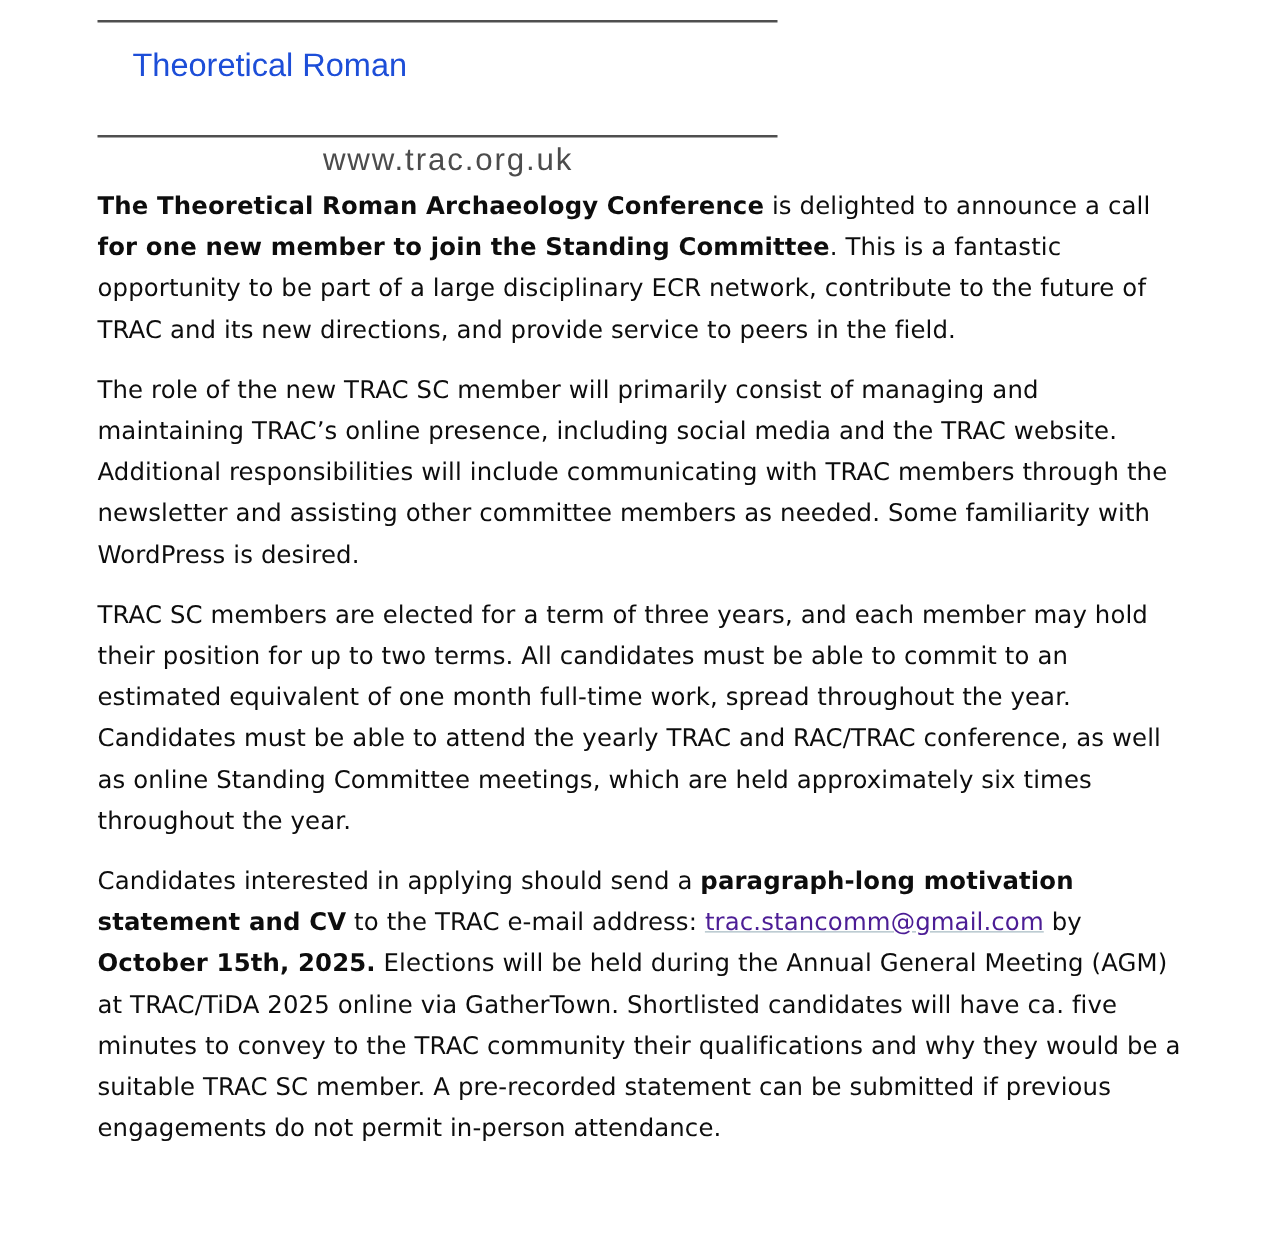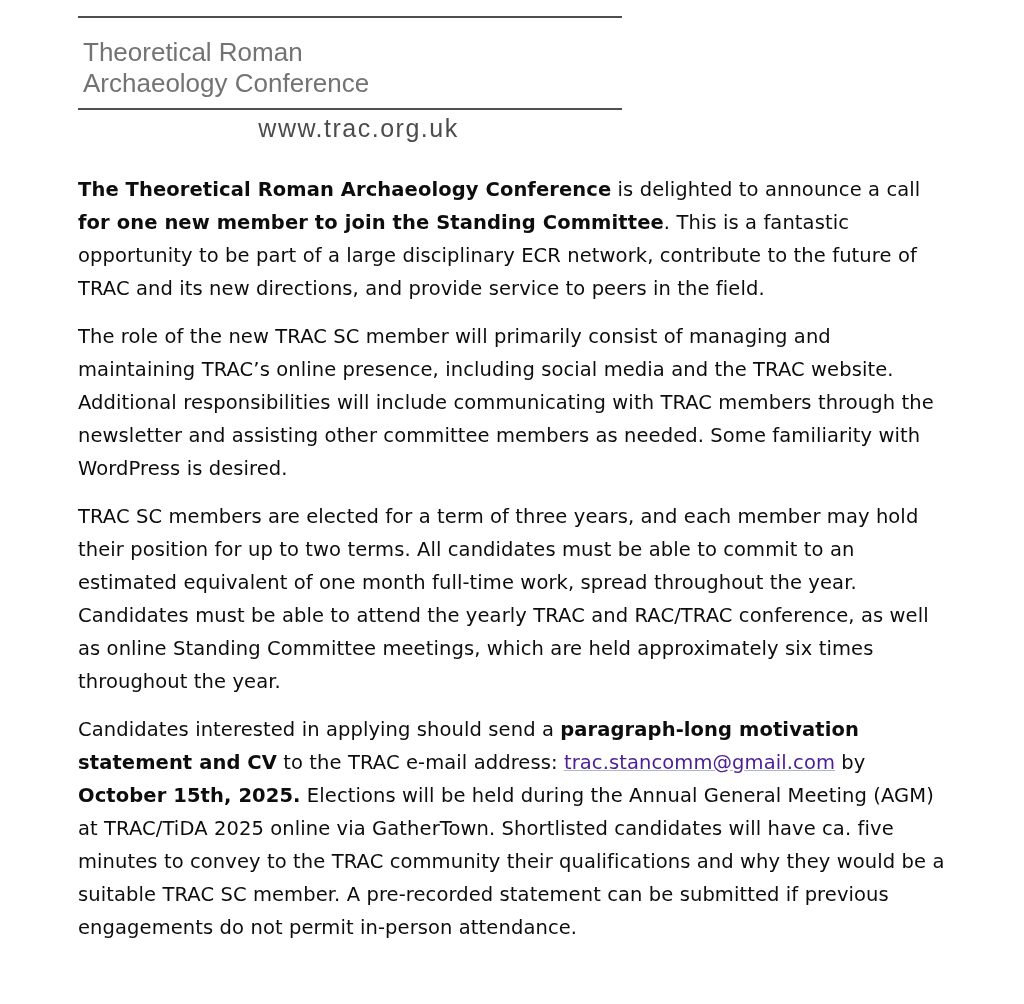--- a/index.html
+++ b/index.html
@@ -36,43 +36,43 @@
   }
   .logo-acronym {
     font-family: "Liberation Serif", "DejaVu Serif", serif;
     font-size: 92px;
     line-height: 82px;
     letter-spacing: 2px;
     color: #161616;
     white-space: nowrap;
   }
   .logo-subtitle {
-    margin-left: 5px;
+    margin-left: 28px;
     padding-top: 15px;
     font-family: "Liberation Sans", sans-serif;
     font-size: 26px;
     line-height: 31px;
-    color: #737373;
+    color: #1d4ed8;
     white-space: nowrap;
   }
   .logo-rule.bottom {
     margin-top: 4px;
   }
   .logo-website {
     font-family: "Liberation Sans", sans-serif;
     font-size: 25px;
     line-height: 30px;
     color: #4c4c4c;
     letter-spacing: 1.5px;
     padding: 3px 0 0 17px;
     text-align: center;
   }
   
   .content {
-    margin-top: 30px;
+    margin-top: 5px;
     width: 874px;
     font-size: 19.5px;
     line-height: 33px;
     letter-spacing: 0.1px;
     color: #0d0d0d;
     text-align: left;
   }
   .content p {
     margin: 0 0 15px 0;
   }
@@ -89,21 +89,20 @@
 </head>
 <body>
 
 <div class="page">
 
   <div class="logo-block">
     <div class="logo-rule top"></div>
     <div class="logo-row">
       <div class="logo-subtitle">
         <div>Theoretical Roman</div>
-        <div>Archaeology Conference</div>
       </div>
     </div>
     <div class="logo-rule bottom"></div>
     <div class="logo-website">www.trac.org.uk</div>
   </div>
 
   <div class="content">
 
     <p><span class="b">The Theoretical Roman Archaeology Conference</span><span> is delighted to announce a call </span><span class="b">for one new member to join the Standing Committee</span><span>. This is a fantastic opportunity to be part of a large disciplinary ECR network, contribute to the future of TRAC and its new directions, and provide service to peers in the field.</span></p>
 

